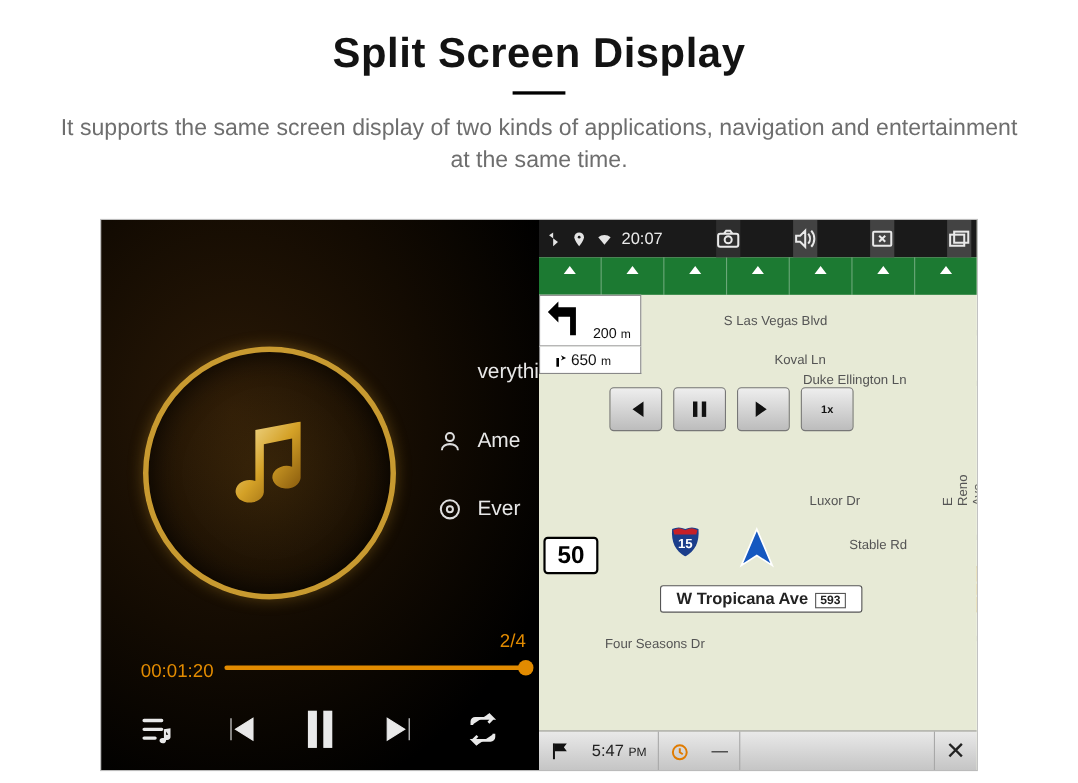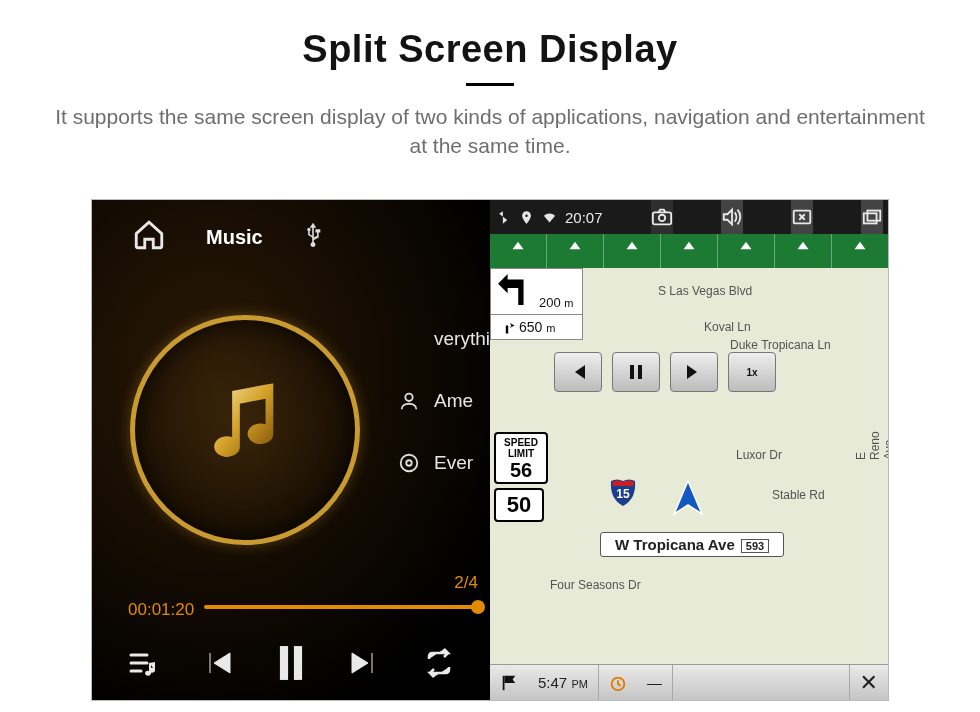--- a/index.html
+++ b/index.html
@@ -263,33 +263,20 @@
 
 <div class="header">
   <div class="title">Split Screen Display</div>
   <div class="underline"></div>
   <div class="subtitle">It supports the same screen display of two kinds of applications, navigation and entertainment at the same time.</div>
 </div>
 
 <div class="device">
 
   <div class="music">
-    <div class="music-top">
-      <span class="home-icon">
-        <svg viewBox="0 0 24 24">
-            <path d="M3 11 12 3l9 8v9a1 1 0 0 1-1 1h-5v-6h-6v6H4a1 1 0 0 1-1-1z"></path>
-          </svg>
-      </span>
-      <span style="font-weight:600">Music</span>
-      <span class="usb-icon">
-        <svg viewBox="0 0 24 32">
-            <path d="M12 1l4 6h-3v12l4-2v-4h-2V9h6v4h-2v6l-6 3v3a3 3 0 1 1-2 0v-6l-5-3v-5a2 2 0 1 1 2 0v4l3 2V7H8z"></path>
-          </svg>
-      </span>
-    </div>
 
     <div class="album">
       <div class="album-ring"></div>
       <div class="album-note">
         <svg viewBox="0 0 60 70">
           <defs>
               <linearGradient id="g" x1="0" x2="1" y1="0" y2="1">
             <stop offset="0" stop-color="#f8e7a7"></stop>
                 <stop offset=".5" stop-color="#d4a127"></stop>
                 <stop offset="1" stop-color="#7a4d08"></stop>
@@ -459,21 +446,21 @@
 
       <div class="tlight" style="left:70px; top:246px"></div>
       <div class="tlight" style="left:140px; top:250px"></div>
       <div class="tlight" style="left:240px; top:252px"></div>
       <div class="tlight" style="left:120px; top:210px"></div>
       <div class="tlight" style="left:110px; top:300px"></div>
     </div>
 
     <div class="street-lbl" style="left:168px; top:84px">S Las Vegas Blvd</div>
     <div class="street-lbl" style="left:214px; top:120px">Koval Ln</div>
-    <div class="street-lbl" style="left:240px; top:138px">Duke Tropicana Ln</div>
+    <div class="street-lbl" style="left:240px; top:138px">Duke Ellington Ln</div>
     <div class="street-lbl" style="left:246px; top:248px">Luxor Dr</div>
     <div class="street-lbl" style="left:282px; top:288px">Stable Rd</div>
     <div class="street-lbl" style="left:364px; top:260px; transform:rotate(-90deg); transform-origin:left top;">E Reno Ave</div>
     <div class="street-lbl" style="left:60px; top:378px">Four Seasons Dr</div>
 
     <div class="directions">
       <div class="dir1">
         <span class="arrow">
           <svg viewBox="0 0 32 32">
               <path d="M20 30V14H10l0 5-9-9 9-9v5h15v24z"></path>
@@ -502,25 +489,20 @@
           </svg>
         </div>
       <div class="mbtn">
           <svg viewBox="0 0 20 20">
             <path d="M16 3v14M3 3l10 7L3 17z"></path>
           </svg>
         </div>
       <div class="mbtn">1x</div>
     </div>
 
-    <div class="speed">
-      <div>SPEED</div>
-      <div>LIMIT</div>
-      <div class="num">56</div>
-    </div>
     <div class="curspeed">50</div>
 
     <div class="route-badge">
       <svg viewBox="0 0 26 28">
           <path fill="#1b3e8b" d="M1 3c4-2 8-2 12 0 4-2 8-2 12 0 1 12-3 20-12 25C4 23 0 15 1 3z"></path>
           <path fill="#c62027" d="M2 4c4-2 7-2 11 0 4-2 7-2 11 0l-1 4H3z"></path>
           <text x="13" y="20" text-anchor="middle" fill="#fff" font-size="12" font-weight="700">15</text>
         </svg>
     </div>
 

